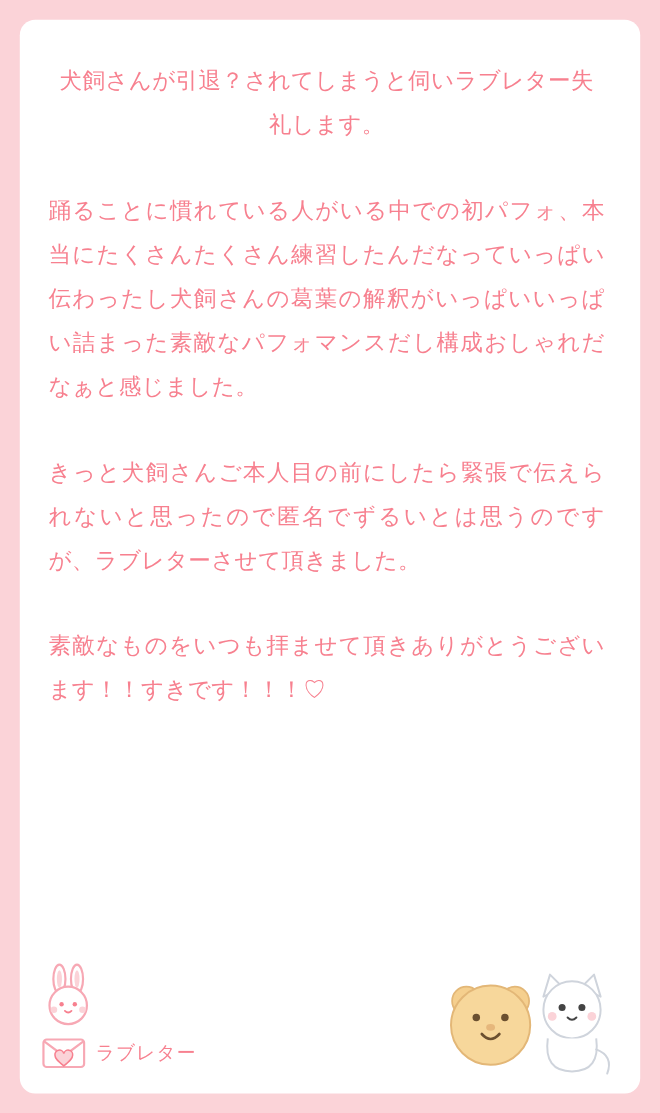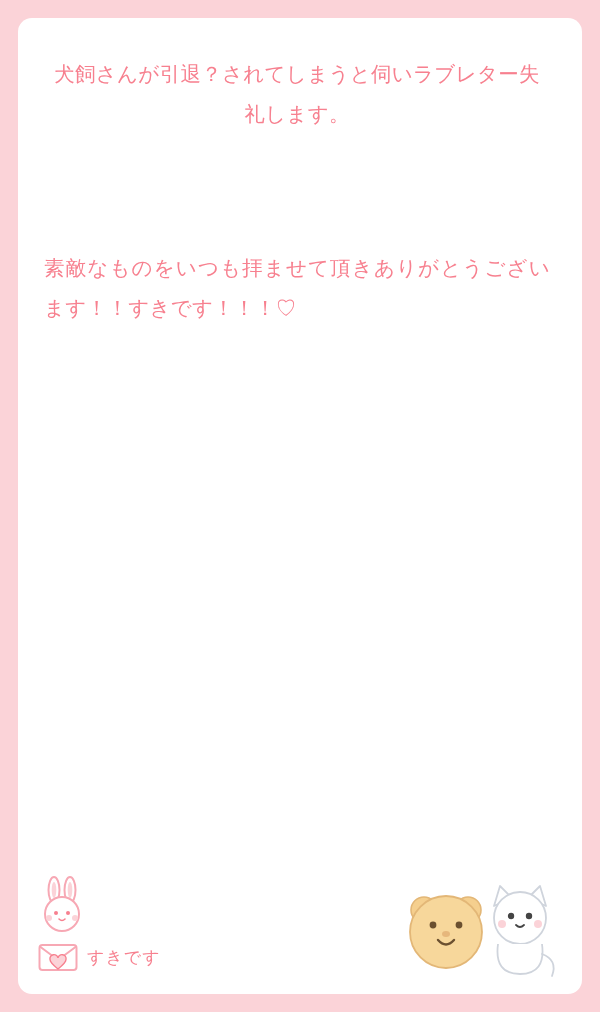--- a/index.html
+++ b/index.html
@@ -91,21 +91,23 @@
   }
 </style>
 </head>
 <body style="background: rgb(251, 211, 216);">
 
 <div class="card" style="background: rgb(255, 255, 255);">
 
   <div class="letter-body" style="color: rgb(247, 128, 143);">
     <p class="para center">犬飼さんが引退？されてしまうと伺いラブレター失礼します。</p>
     <div class="spacer"></div>
+    <p class="para">踊ることに慣れている人がいる中での初パフォ、本当にたくさんたくさん練習したんだなっていっぱい伝わったし犬飼さんの葛葉の解釈がいっぱいいっぱい詰まった素敵なパフォマンスだし構成おしゃれだなぁと感じました。</p>
     <div class="spacer"></div>
+    <p class="para">きっと犬飼さんご本人目の前にしたら緊張で伝えられないと思ったので匿名でずるいとは思うのですが、ラブレターさせて頂きました。</p>
     <div class="spacer"></div>
     <p class="para">素敵なものをいつも拝ませて頂きありがとうございます！！すきです！！！♡</p>
   </div>
 
   <div class="footer">
 
     <svg class="bunny" viewBox="0 0 62 62">
       <ellipse cx="22" cy="16" rx="5.5" ry="13" fill="#ffffff" stroke="#f7a8b4" stroke-width="2"></ellipse>
       <ellipse cx="38" cy="16" rx="5.5" ry="13" fill="#ffffff" stroke="#f7a8b4" stroke-width="2"></ellipse>
       <ellipse cx="22" cy="16" rx="2.3" ry="8" fill="#fbd3d8"></ellipse>
@@ -141,17 +143,17 @@
         <path d="M166 84 q16 6 10 22" stroke="#cfd4dc" stroke-width="1.8" fill="none" stroke-linecap="round"></path>
       </g>
     </svg>
 
     <div class="tag">
       <svg class="env-icon" viewBox="0 0 40 30">
         <rect x="1.5" y="3" width="37" height="25" rx="3" fill="#ffffff" stroke="#f7a8b4" stroke-width="2"></rect>
         <path d="M2.5 5 L20 18 L37.5 5" fill="none" stroke="#f7a8b4" stroke-width="2" stroke-linecap="round" stroke-linejoin="round"></path>
         <path d="M20 27 c-5 -4 -8 -6.5 -8 -9.5 a4 4 0 0 1 8 -1.6 a4 4 0 0 1 8 1.6 c0 3 -3 5.5 -8 9.5 z" fill="#fbd3d8" stroke="#f7808f" stroke-width="1.4"></path>
       </svg>
-      <span class="tag-label">すきです</span>
+      <span class="tag-label">ラブレター</span>
     </div>
 
   </div>
 </div>
 
 </body></html>

